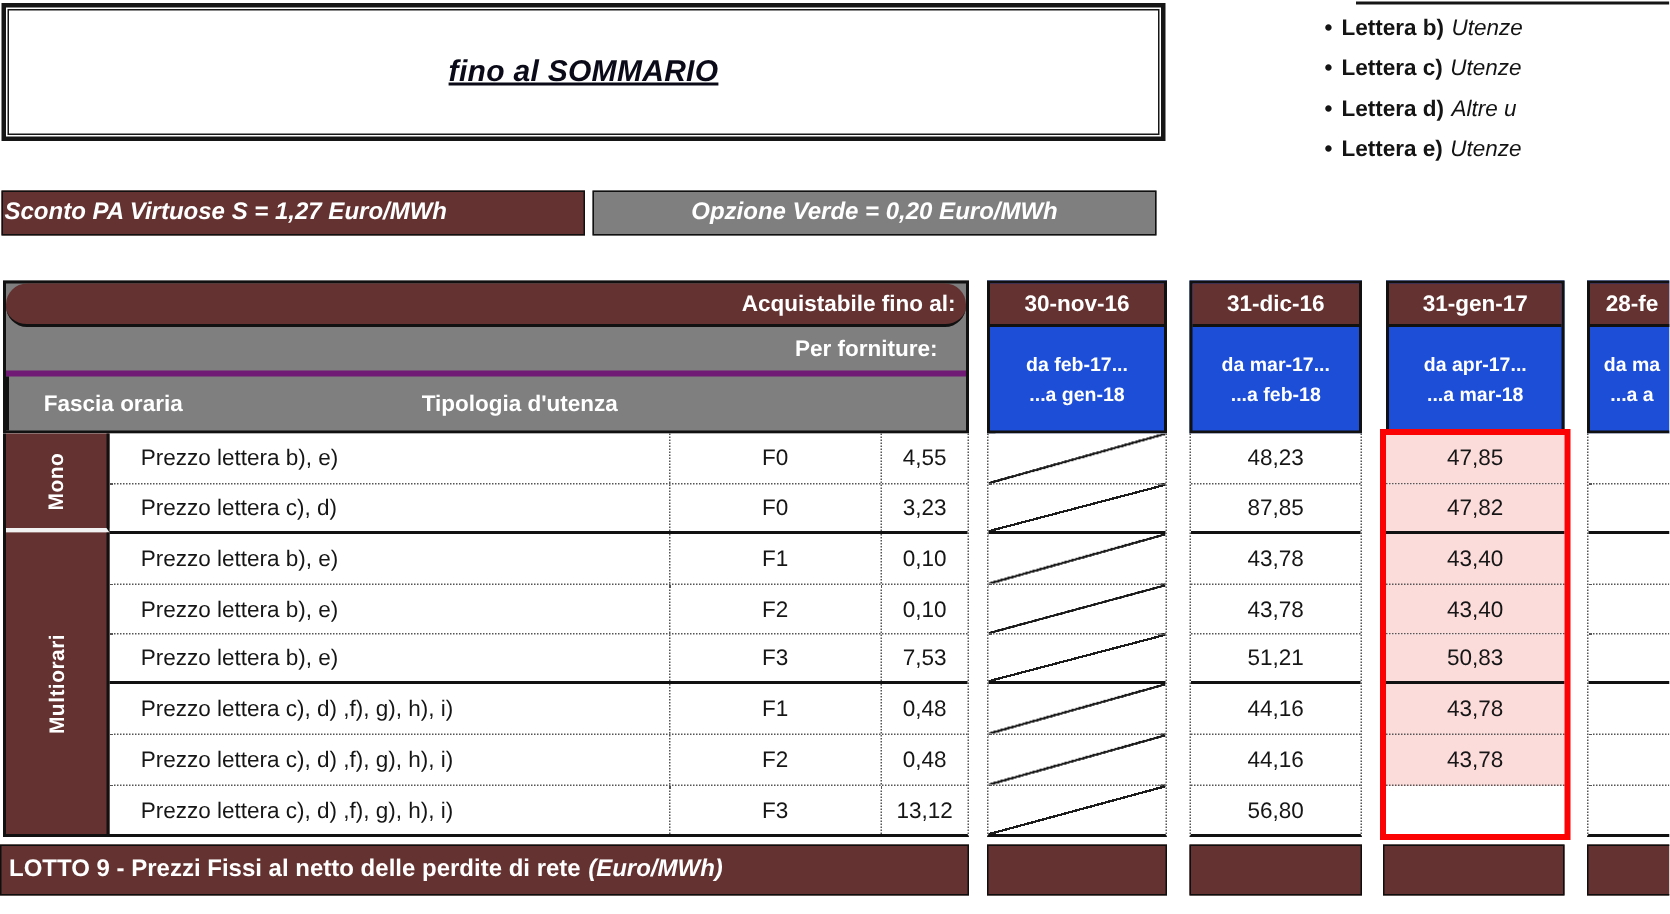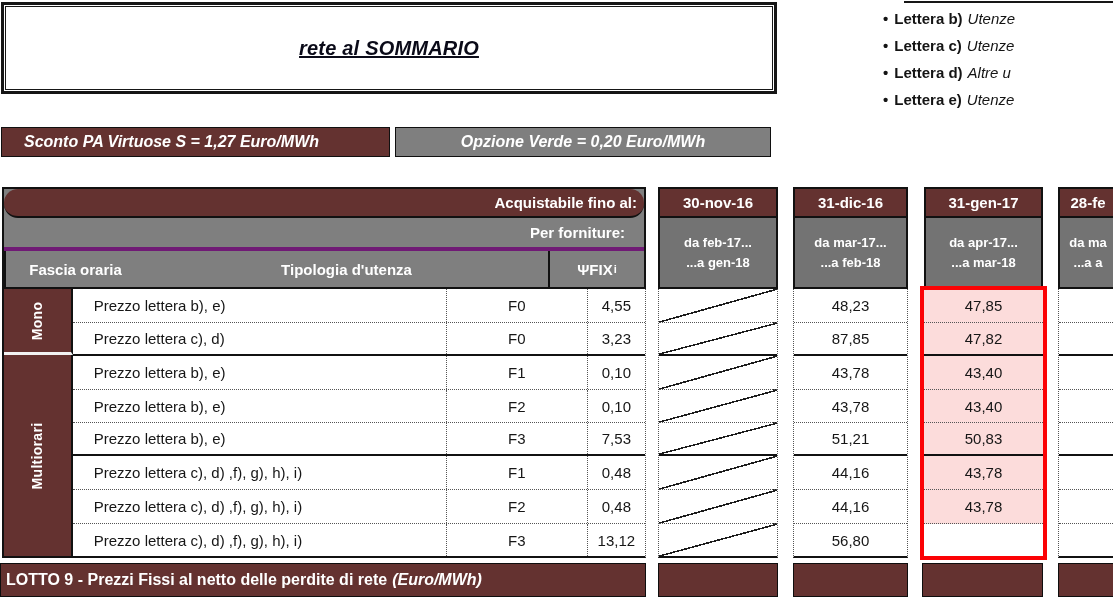--- a/index.html
+++ b/index.html
@@ -17,21 +17,21 @@
   .legend-rule{position:absolute;left:904px;top:1px;width:209px;height:2px;background:#161616;}
   .legend{position:absolute;left:883px;top:5px;width:230px;height:112px;overflow:hidden;}
   .legend-item{display:flex;align-items:center;height:27px;font-size:15px;color:#141414;white-space:nowrap;}
   .bullet{font-weight:bold;margin-right:6px;}
   .lprefix{font-weight:bold;margin-right:5px;}
   .ltext{font-style:italic;}
 
   
   .banner{position:absolute;top:127px;height:30px;box-sizing:border-box;border:1px solid #101010;
         color:#fff;font-weight:bold;font-style:italic;font-size:16px;display:flex;align-items:center;white-space:nowrap;}
-  #sconto{left:1px;width:389px;background:#643230;padding-left:22px;}
+  #sconto{left:1px;width:389px;background:#643230;padding-left:1px;}
   #verde{left:395px;width:376px;background:#7f7f7f;justify-content:center;}
 
   
   #hdr{position:absolute;left:2px;top:187px;width:644px;height:102px;box-sizing:border-box;
         border:2px solid #111;background:#7f7f7f;}
   .hrowA{height:29px;background:#643230;border-bottom:2px solid #111;box-sizing:border-box;
         display:flex;align-items:center;justify-content:flex-end;padding-right:7px;
         color:#fff;font-weight:bold;font-size:15px;border-radius:14px;}
   .hrowB{height:33px;border-bottom:4px solid #701a75;box-sizing:border-box;
         display:flex;align-items:center;justify-content:flex-end;padding-right:19px;
@@ -56,21 +56,21 @@
   .rowscol{flex:1;display:flex;flex-direction:column;}
   .trow{display:flex;box-sizing:border-box;}
   .h34{height:34px;} .h33{height:33px;} .hlast{flex:1;}
   .bd{border-bottom:1px dotted #555;} .bs{border-bottom:2px solid #111;}
   .c{box-sizing:border-box;display:flex;align-items:center;font-size:15px;color:#161616;}
   .c-label{flex:0 0 373px;padding-left:21px;}
   .c-fas{flex:0 0 141px;border-left:1px dotted #555;justify-content:center;}
   .c-psi{flex:1;border-left:1px dotted #555;justify-content:center;}
 
   
-  .colhdr{position:absolute;top:187px;height:102px;box-sizing:border-box;border:2px solid #111;background:#737373;}
+  .colhdr{position:absolute;top:187px;height:102px;box-sizing:border-box;border:2px solid #111;background:#1d4ed8;}
   .coldate{height:29px;background:#643230;border-bottom:2px solid #111;box-sizing:border-box;
         display:flex;align-items:center;justify-content:center;color:#fff;font-weight:bold;font-size:15px;overflow:hidden;white-space:nowrap;}
   .colgray{height:69px;display:flex;flex-direction:column;align-items:center;justify-content:center;
         color:#fff;font-weight:bold;font-size:13px;line-height:20px;overflow:hidden;white-space:nowrap;}
   .coldata{position:absolute;top:289px;height:269px;box-sizing:border-box;
         border-left:1px dotted #555;border-right:1px dotted #555;border-bottom:2px solid #111;
         display:flex;flex-direction:column;background:#fff;}
   .dcell{box-sizing:border-box;display:flex;align-items:center;justify-content:center;font-size:15px;color:#161616;}
   .hatch{background:linear-gradient(to bottom right,transparent 49%,#1c1c1c 49%,#1c1c1c 51.5%,transparent 51.5%);}
   .pink{background:#fcdcdb;}
@@ -85,21 +85,21 @@
         color:#fff;font-weight:bold;font-size:16px;padding-left:5px;gap:5px;white-space:nowrap;}
   #mainfoot .unit{font-style:italic;}
 </style>
 </head>
 <body>
 
 <div id="page">
 
   <div class="topbox">
     <div class="topbox-inner">
-      <span class="sommario-link">rete al SOMMARIO</span>
+      <span class="sommario-link">fino al SOMMARIO</span>
     </div>
   </div>
 
   <div class="legend-rule"></div>
   <div class="legend">
     <div class="legend-item">
       <span class="bullet">•</span>
       <span class="lprefix">Lettera b)</span>
       <span class="ltext">Utenze</span>
     </div>
@@ -122,24 +122,20 @@
 
   <div id="sconto" class="banner">Sconto PA Virtuose S = 1,27 Euro/MWh</div>
   <div id="verde" class="banner">Opzione Verde = 0,20 Euro/MWh</div>
 
   <div id="hdr">
     <div class="hrowA">Acquistabile fino al:</div>
     <div class="hrowB">Per forniture:</div>
     <div class="hrowC">
       <div class="hcell hc-fas">Fascia oraria</div>
       <div class="hcell hc-tip">Tipologia d'utenza</div>
-      <div class="hcell hc-psi">
-          <span>ΨFIX</span>
-          <sub>i</sub>
-        </div>
     </div>
   </div>
 
   <div id="databox">
     <div class="stripcol">
       <div class="strip mono">
           <span class="vlabel">Mono</span>
         </div>
       <div class="strip multi">
           <span class="vlabel">Multiorari</span>

